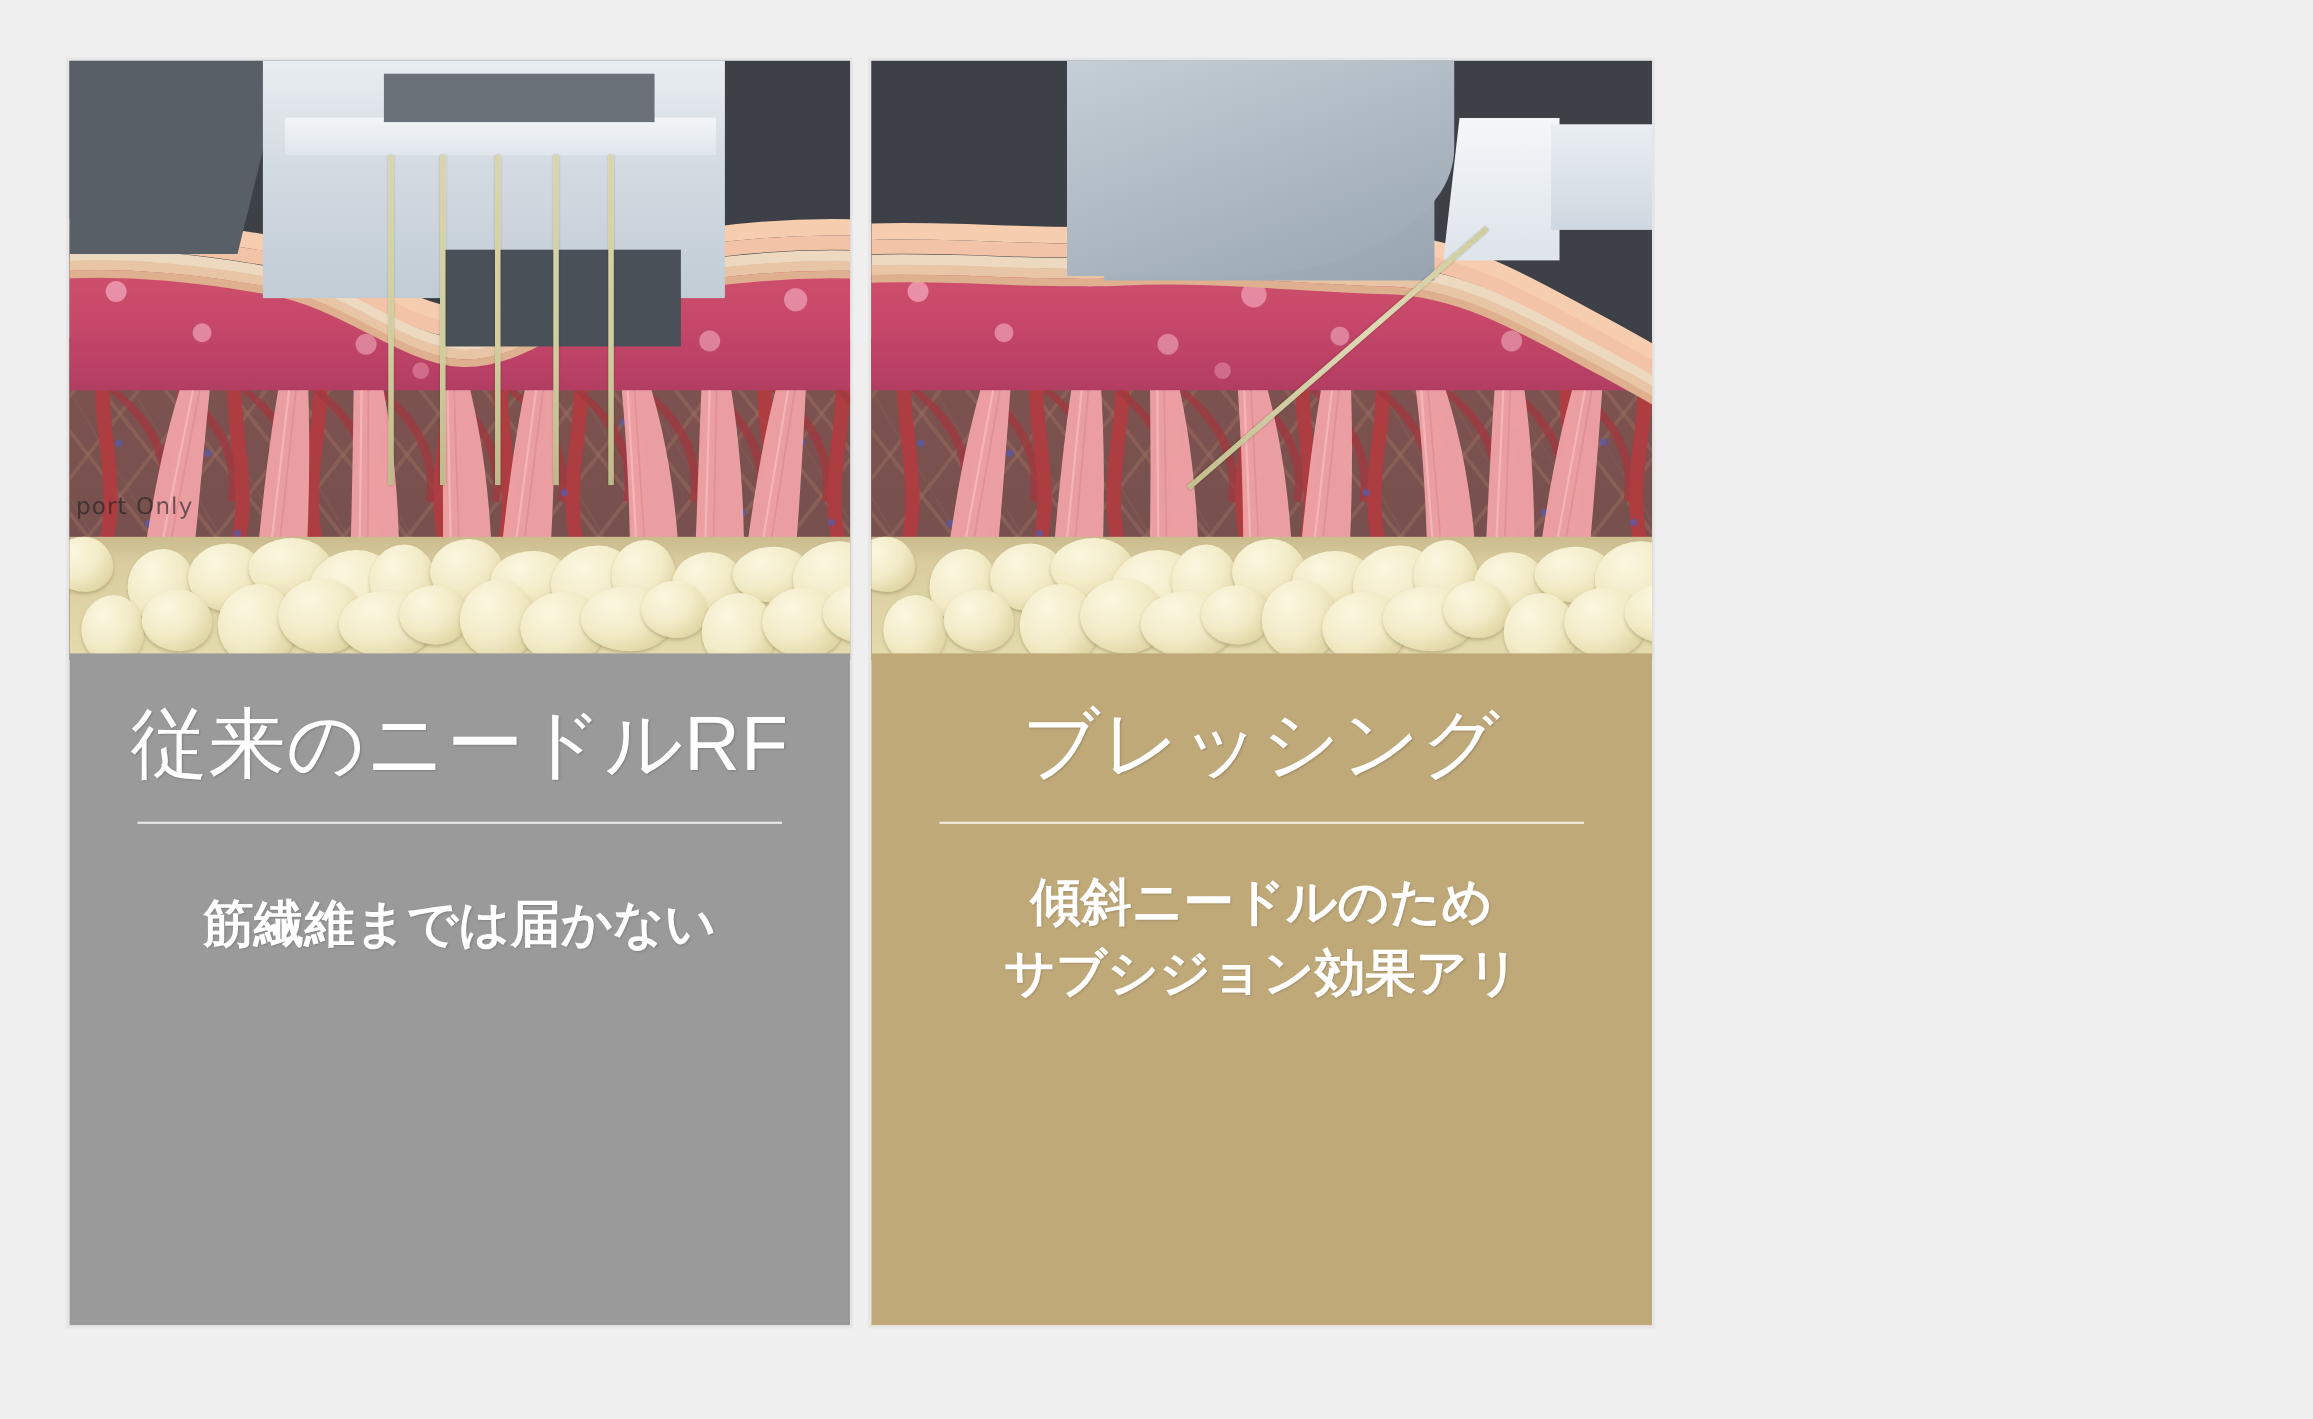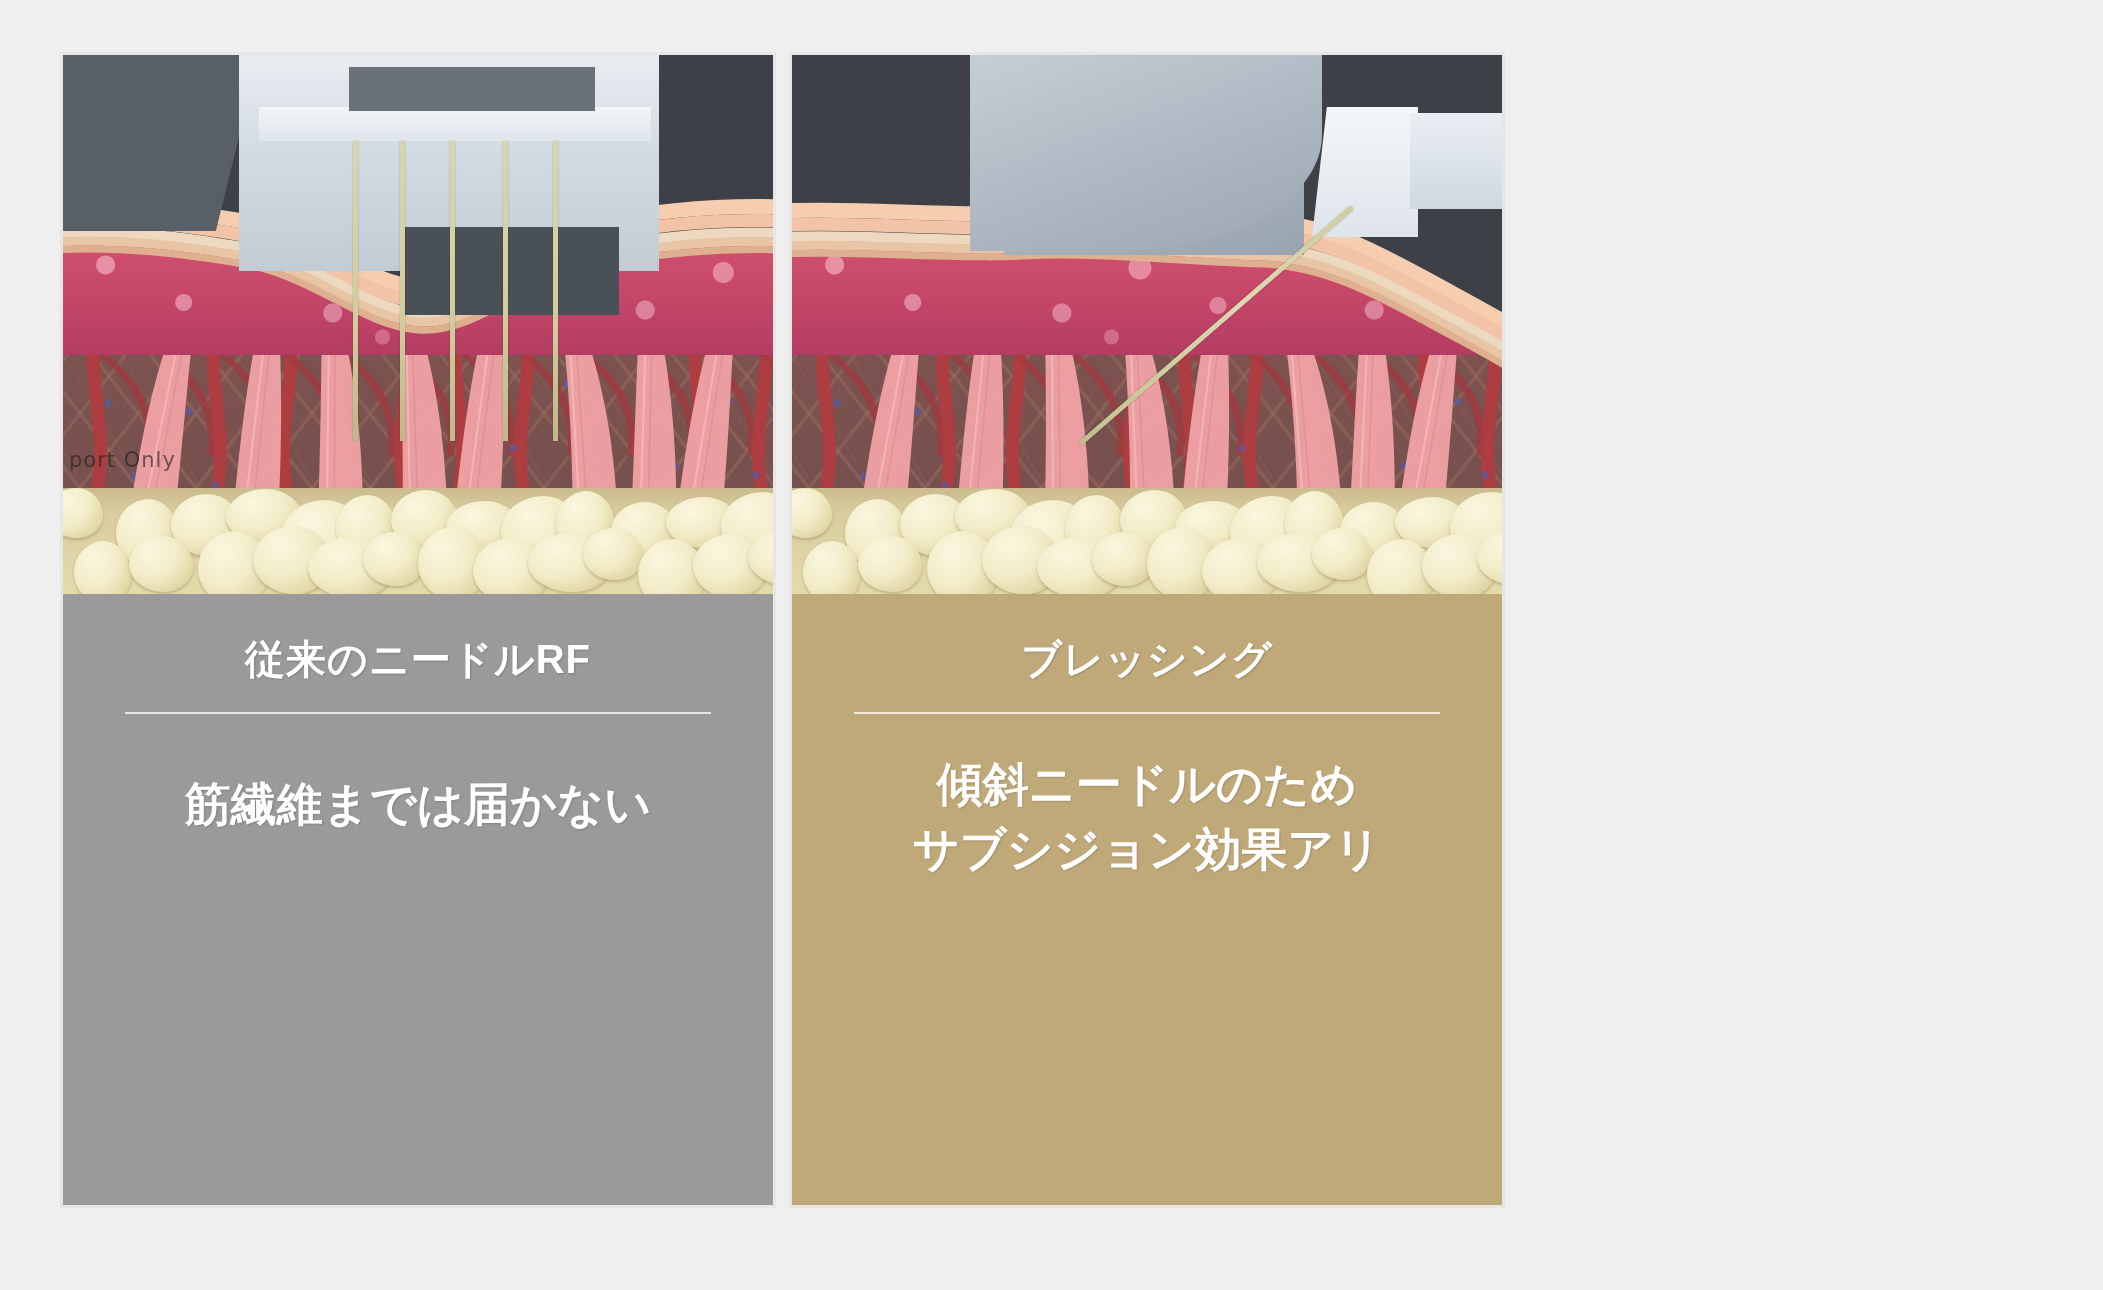--- a/index.html
+++ b/index.html
@@ -129,22 +129,22 @@
     left: 0; right: 0; bottom: 0;
     height: 611px;
     padding: 42px 18px 0;
     text-align: center;
     color: #ffffff;
   }
   #caption-left  { background: #9a9a9a; }
   #caption-right { background: #c0a979; }
 
   .cap-title {
-    font-size: 40px;
-    font-weight: 700;
+    font-size: 70px;
+    font-weight: 400;
     letter-spacing: 1px;
     line-height: 1.15;
     text-shadow: 1px 1px 2px rgba(0,0,0,.18);
     white-space: nowrap;
   }
   .cap-rule {
     height: 2px;
     background: rgba(255,255,255,.75);
     margin: 30px 44px 0;
   }

